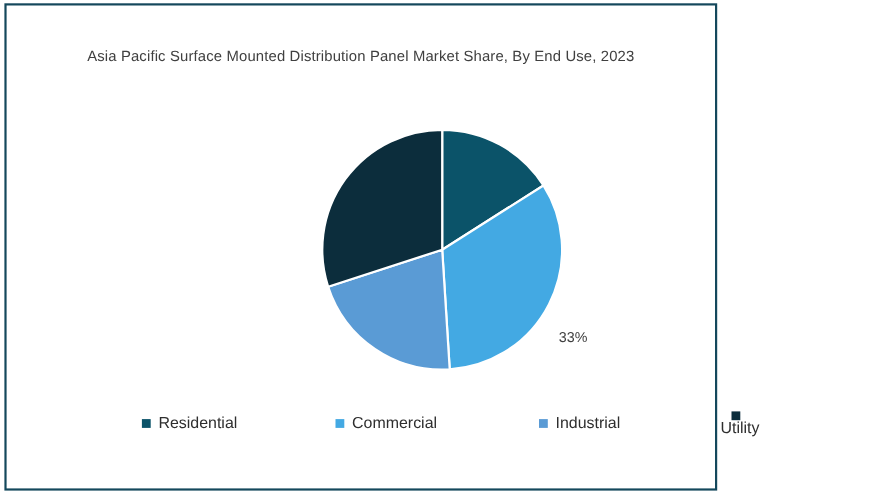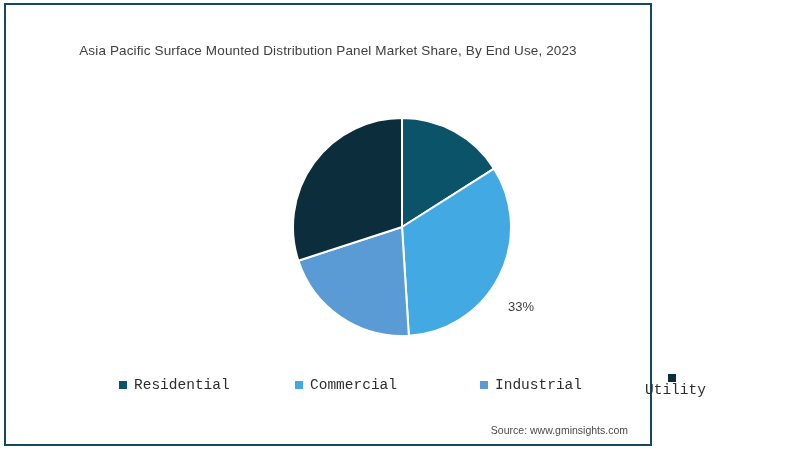--- a/index.html
+++ b/index.html
@@ -65,25 +65,24 @@
     left: 508px;
     top: 270px;
     font-size: 13px;
     color: #3f3f3f;
     white-space: nowrap;
     margin-top: 29px;
   }
 
   #legend {
     position: absolute;
-    left: 8px;
+    left: 18px;
     right: 0;
     top: 374px;
     height: 22px;
-    font-family: Liberation Mono, monospace;
   }
   .legend-item {
     position: absolute;
     top: 0;
     display: flex;
     align-items: center;
     height: 22px;
     white-space: nowrap;
   }
   .legend-swatch {
@@ -149,15 +148,14 @@
       <span class="legend-label">Industrial</span>
     </div>
 
     <div class="legend-item" id="legend-item-3">
       <span class="legend-swatch" style="background: rgb(12, 45, 60);"></span>
       <span class="legend-label">Utility</span>
     </div>
 
   </div>
 
-  <div id="source-note">Source: www.gminsights.com</div>
 
 </div>
 
 </body></html>

